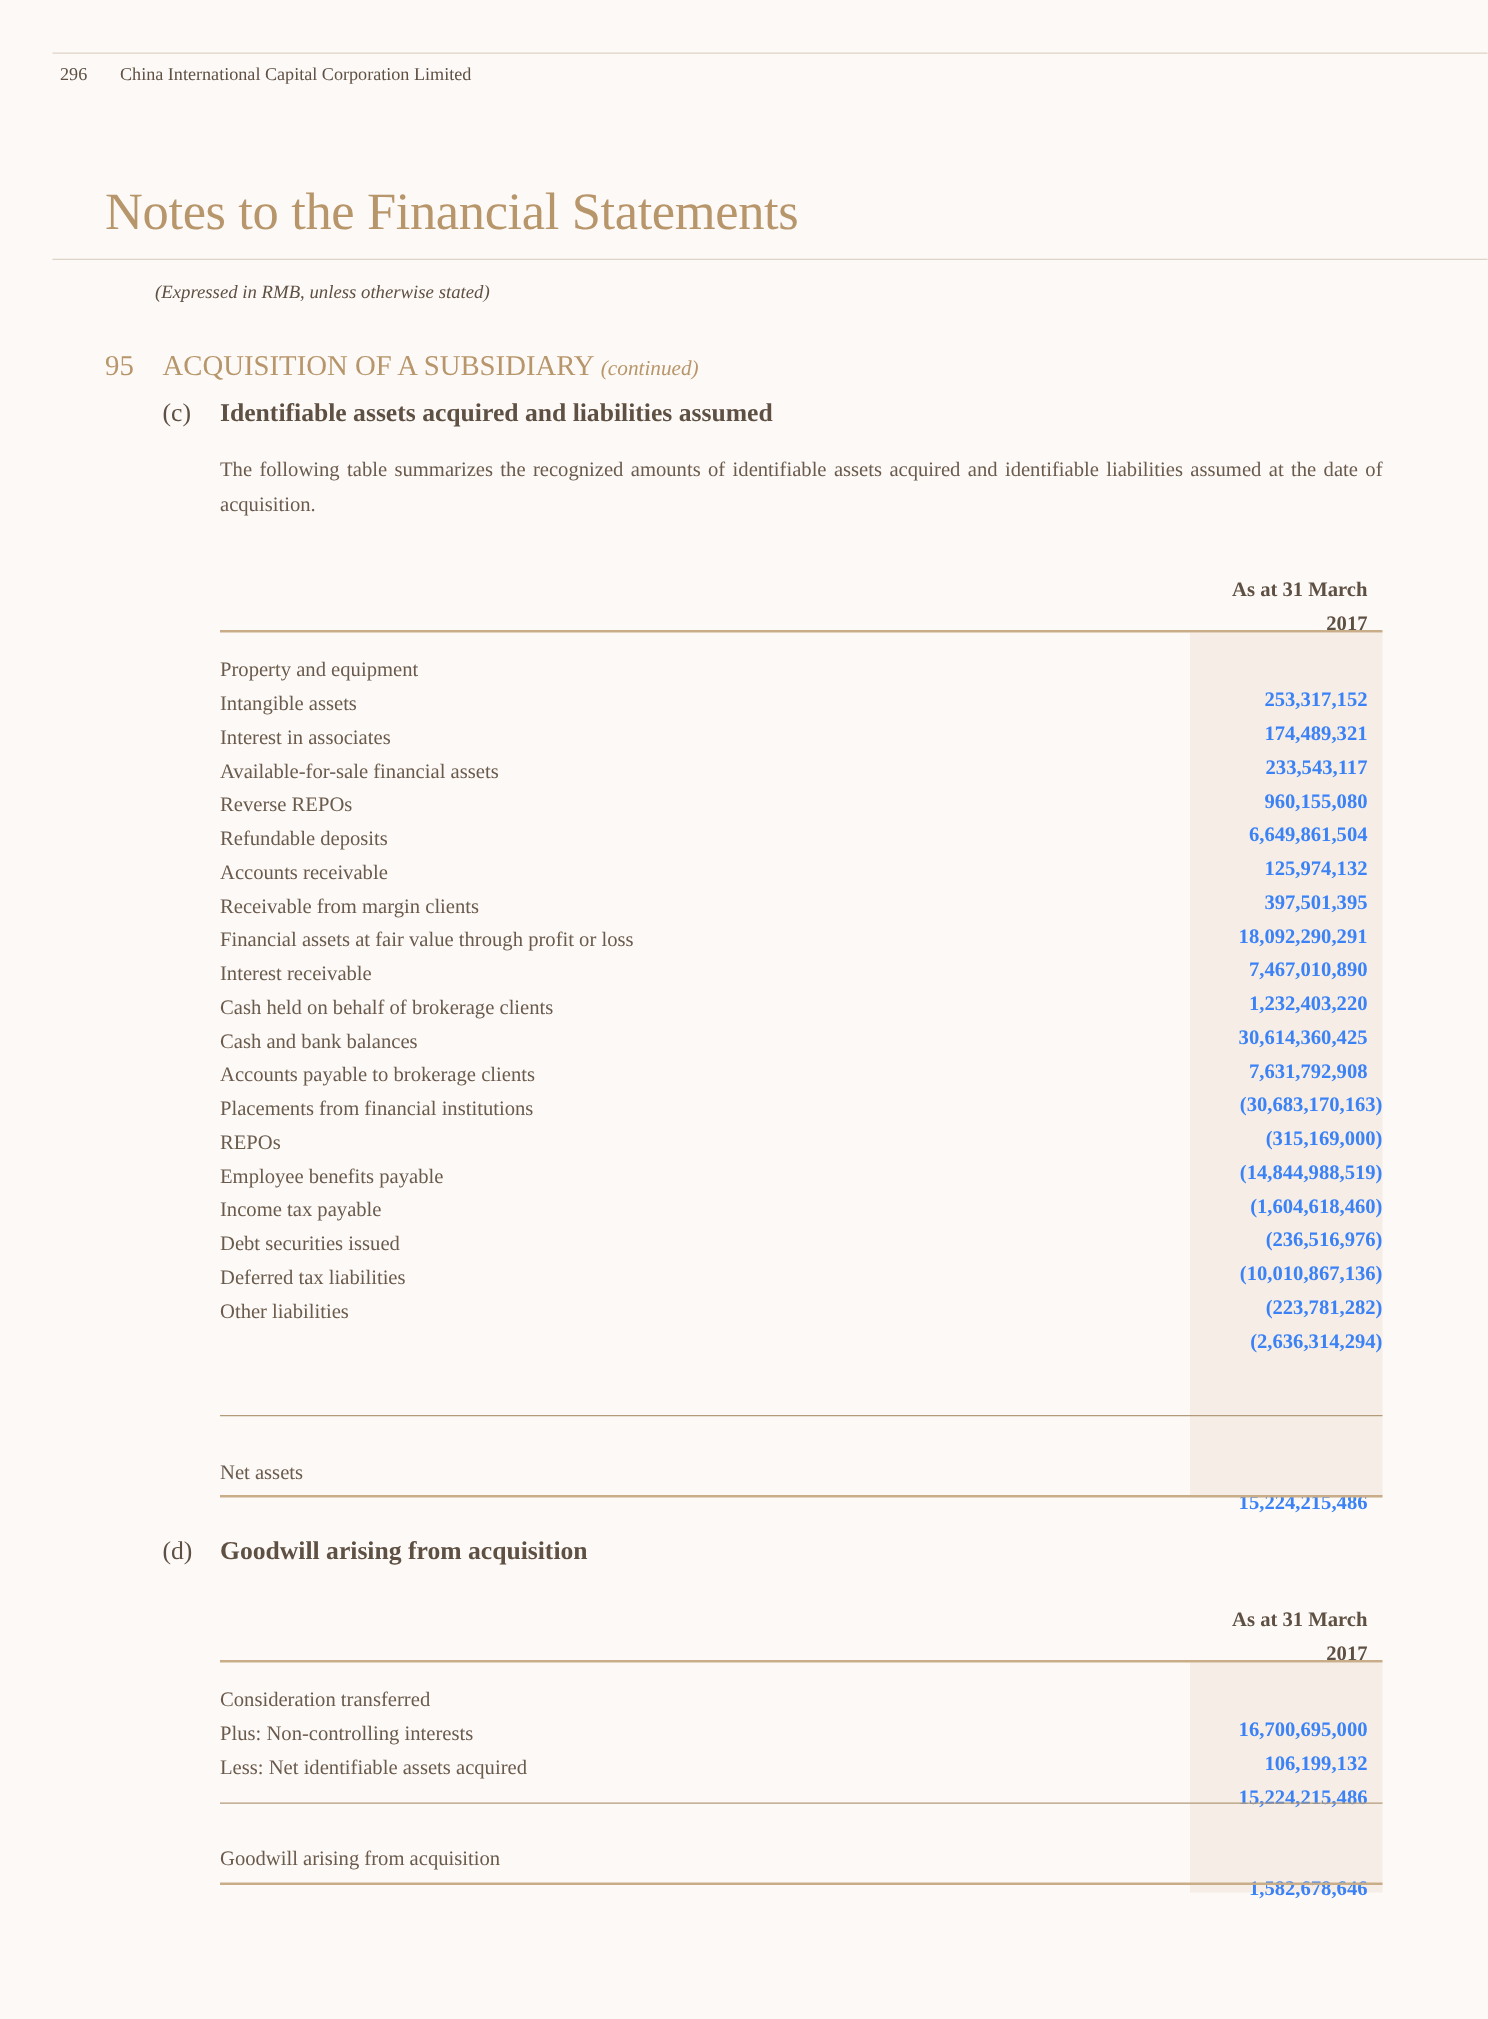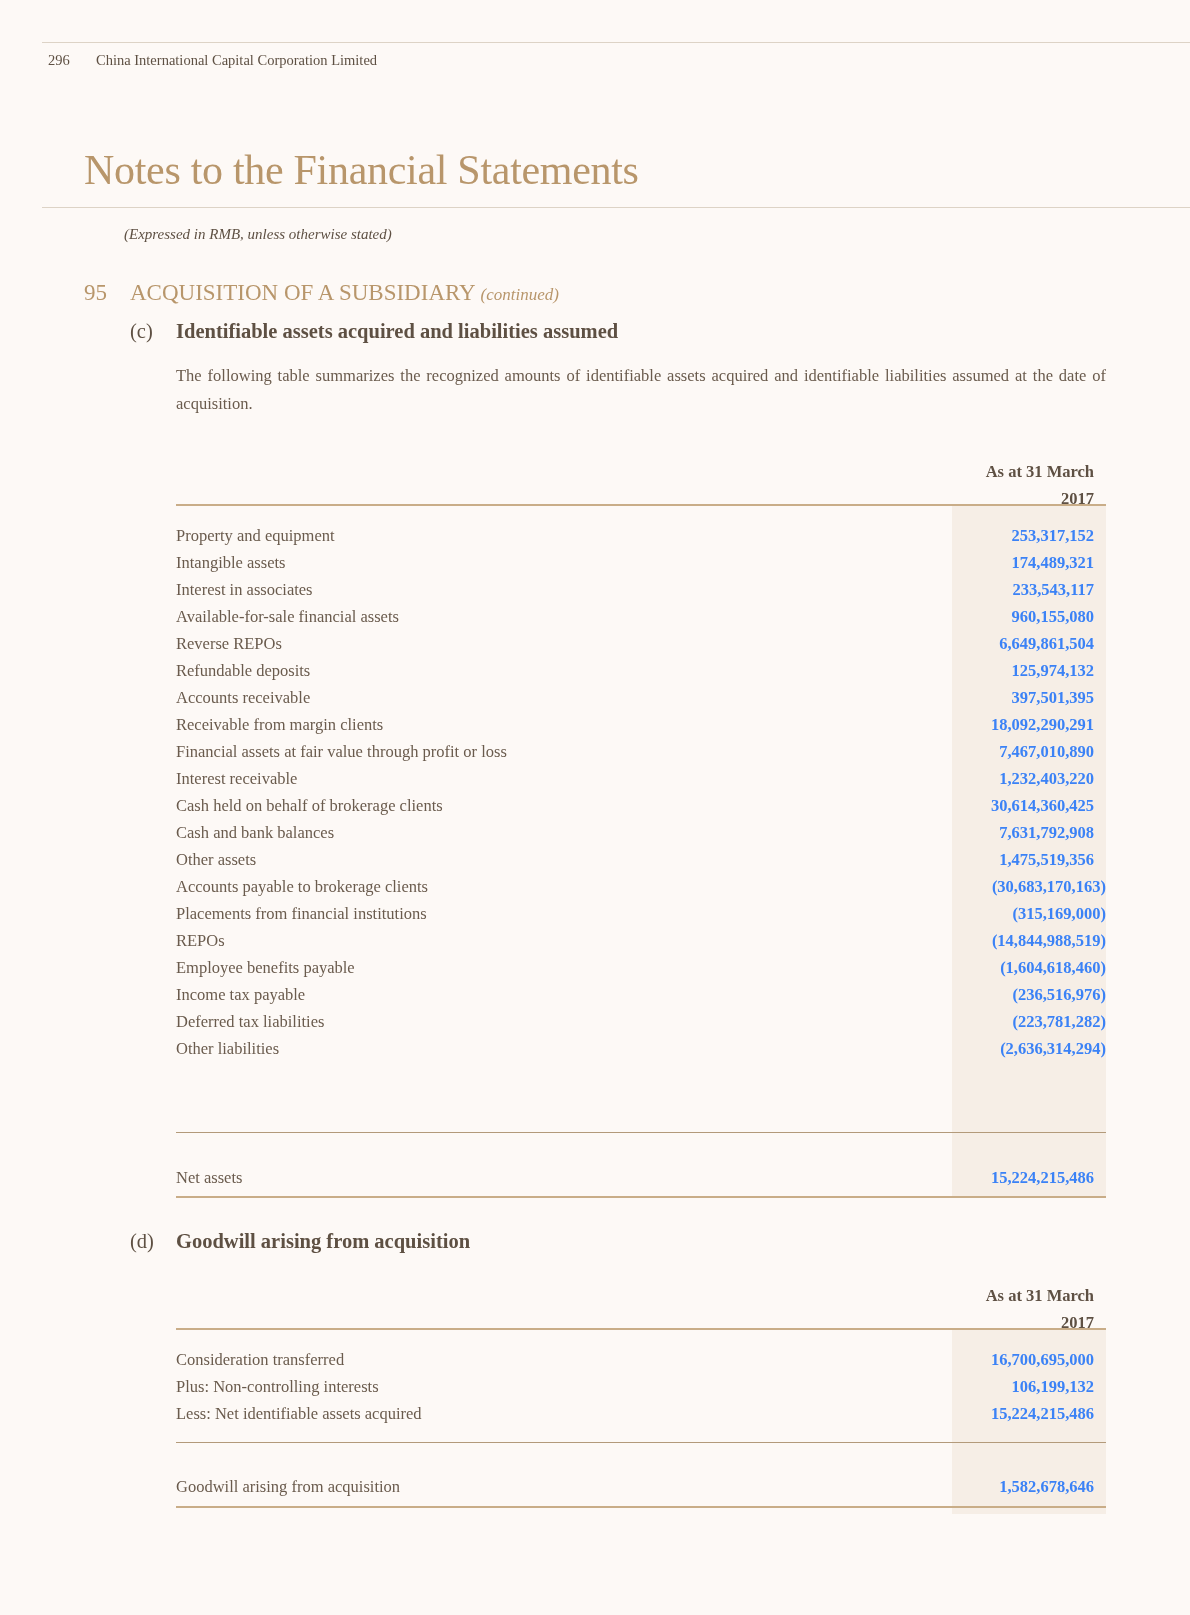--- a/index.html
+++ b/index.html
@@ -25,21 +25,21 @@
   .intro { position: absolute; left: 176px; top: 362px; width: 930px; font-size: 16.5px; line-height: 28px; text-align: justify; color: #6a5b4d; }
 
   .table-wrap { position: absolute; left: 176px; width: 930px; }
   .col-shade { position: absolute; left: 776px; width: 154px; background: #f6eee6; }
   .col-head { position: absolute; right: 12px; text-align: right; font-weight: bold; font-size: 16.5px; line-height: 27px; color: #5e5043; margin-top: 16px; }
   .rule-thick { position: absolute; left: 0; right: 0; height: 2px; background: #c9ad88; }
   .rule-thin { position: absolute; left: 0; right: 0; height: 1px; background: #b39a7a; }
   .rows { position: absolute; left: 0; right: 0; }
   .row { height: 27px; line-height: 27px; display: flex; justify-content: space-between; font-size: 16.5px; }
   .row .lbl { color: #6a5b4d; }
-  .row .val { font-weight: bold; color: #3b82f6; width: 154px; text-align: right; padding-right: 12px; box-sizing: border-box; }
+  .row .val { font-weight: bold; color: #3b82f6; width: 154px; text-align: right; padding-right: 12px; box-sizing: border-box; margin-top: 24px; }
   .row .val.neg { padding-right: 0; }
   .row .val.neg::after { content: ""; }
 </style>
 </head>
 <body>
 
 <div class="top-rule"></div>
 <div class="running-head">
   <span class="pg">296</span><span>China International Capital Corporation Limited</span>
 </div>
@@ -109,42 +109,42 @@
       </div>
       <div class="row">
         <span class="lbl">Cash held on behalf of brokerage clients</span>
         <span class="val">30,614,360,425</span>
       </div>
       <div class="row">
         <span class="lbl">Cash and bank balances</span>
         <span class="val">7,631,792,908</span>
       </div>
       <div class="row">
-        <span class="lbl">Other assets</span>
-        <span class="val">1,475,519,356</span>
-      </div>
-      <div class="row">
         <span class="lbl">Accounts payable to brokerage clients</span>
         <span class="val neg">(30,683,170,163)</span>
       </div>
       <div class="row">
         <span class="lbl">Placements from financial institutions</span>
         <span class="val neg">(315,169,000)</span>
       </div>
       <div class="row">
         <span class="lbl">REPOs</span>
         <span class="val neg">(14,844,988,519)</span>
       </div>
       <div class="row">
         <span class="lbl">Employee benefits payable</span>
         <span class="val neg">(1,604,618,460)</span>
       </div>
       <div class="row">
         <span class="lbl">Income tax payable</span>
         <span class="val neg">(236,516,976)</span>
+      </div>
+      <div class="row">
+        <span class="lbl">Debt securities issued</span>
+        <span class="val neg">(10,010,867,136)</span>
       </div>
       <div class="row">
         <span class="lbl">Deferred tax liabilities</span>
         <span class="val neg">(223,781,282)</span>
       </div>
       <div class="row">
         <span class="lbl">Other liabilities</span>
         <span class="val neg">(2,636,314,294)</span>
       </div>
     </div>

